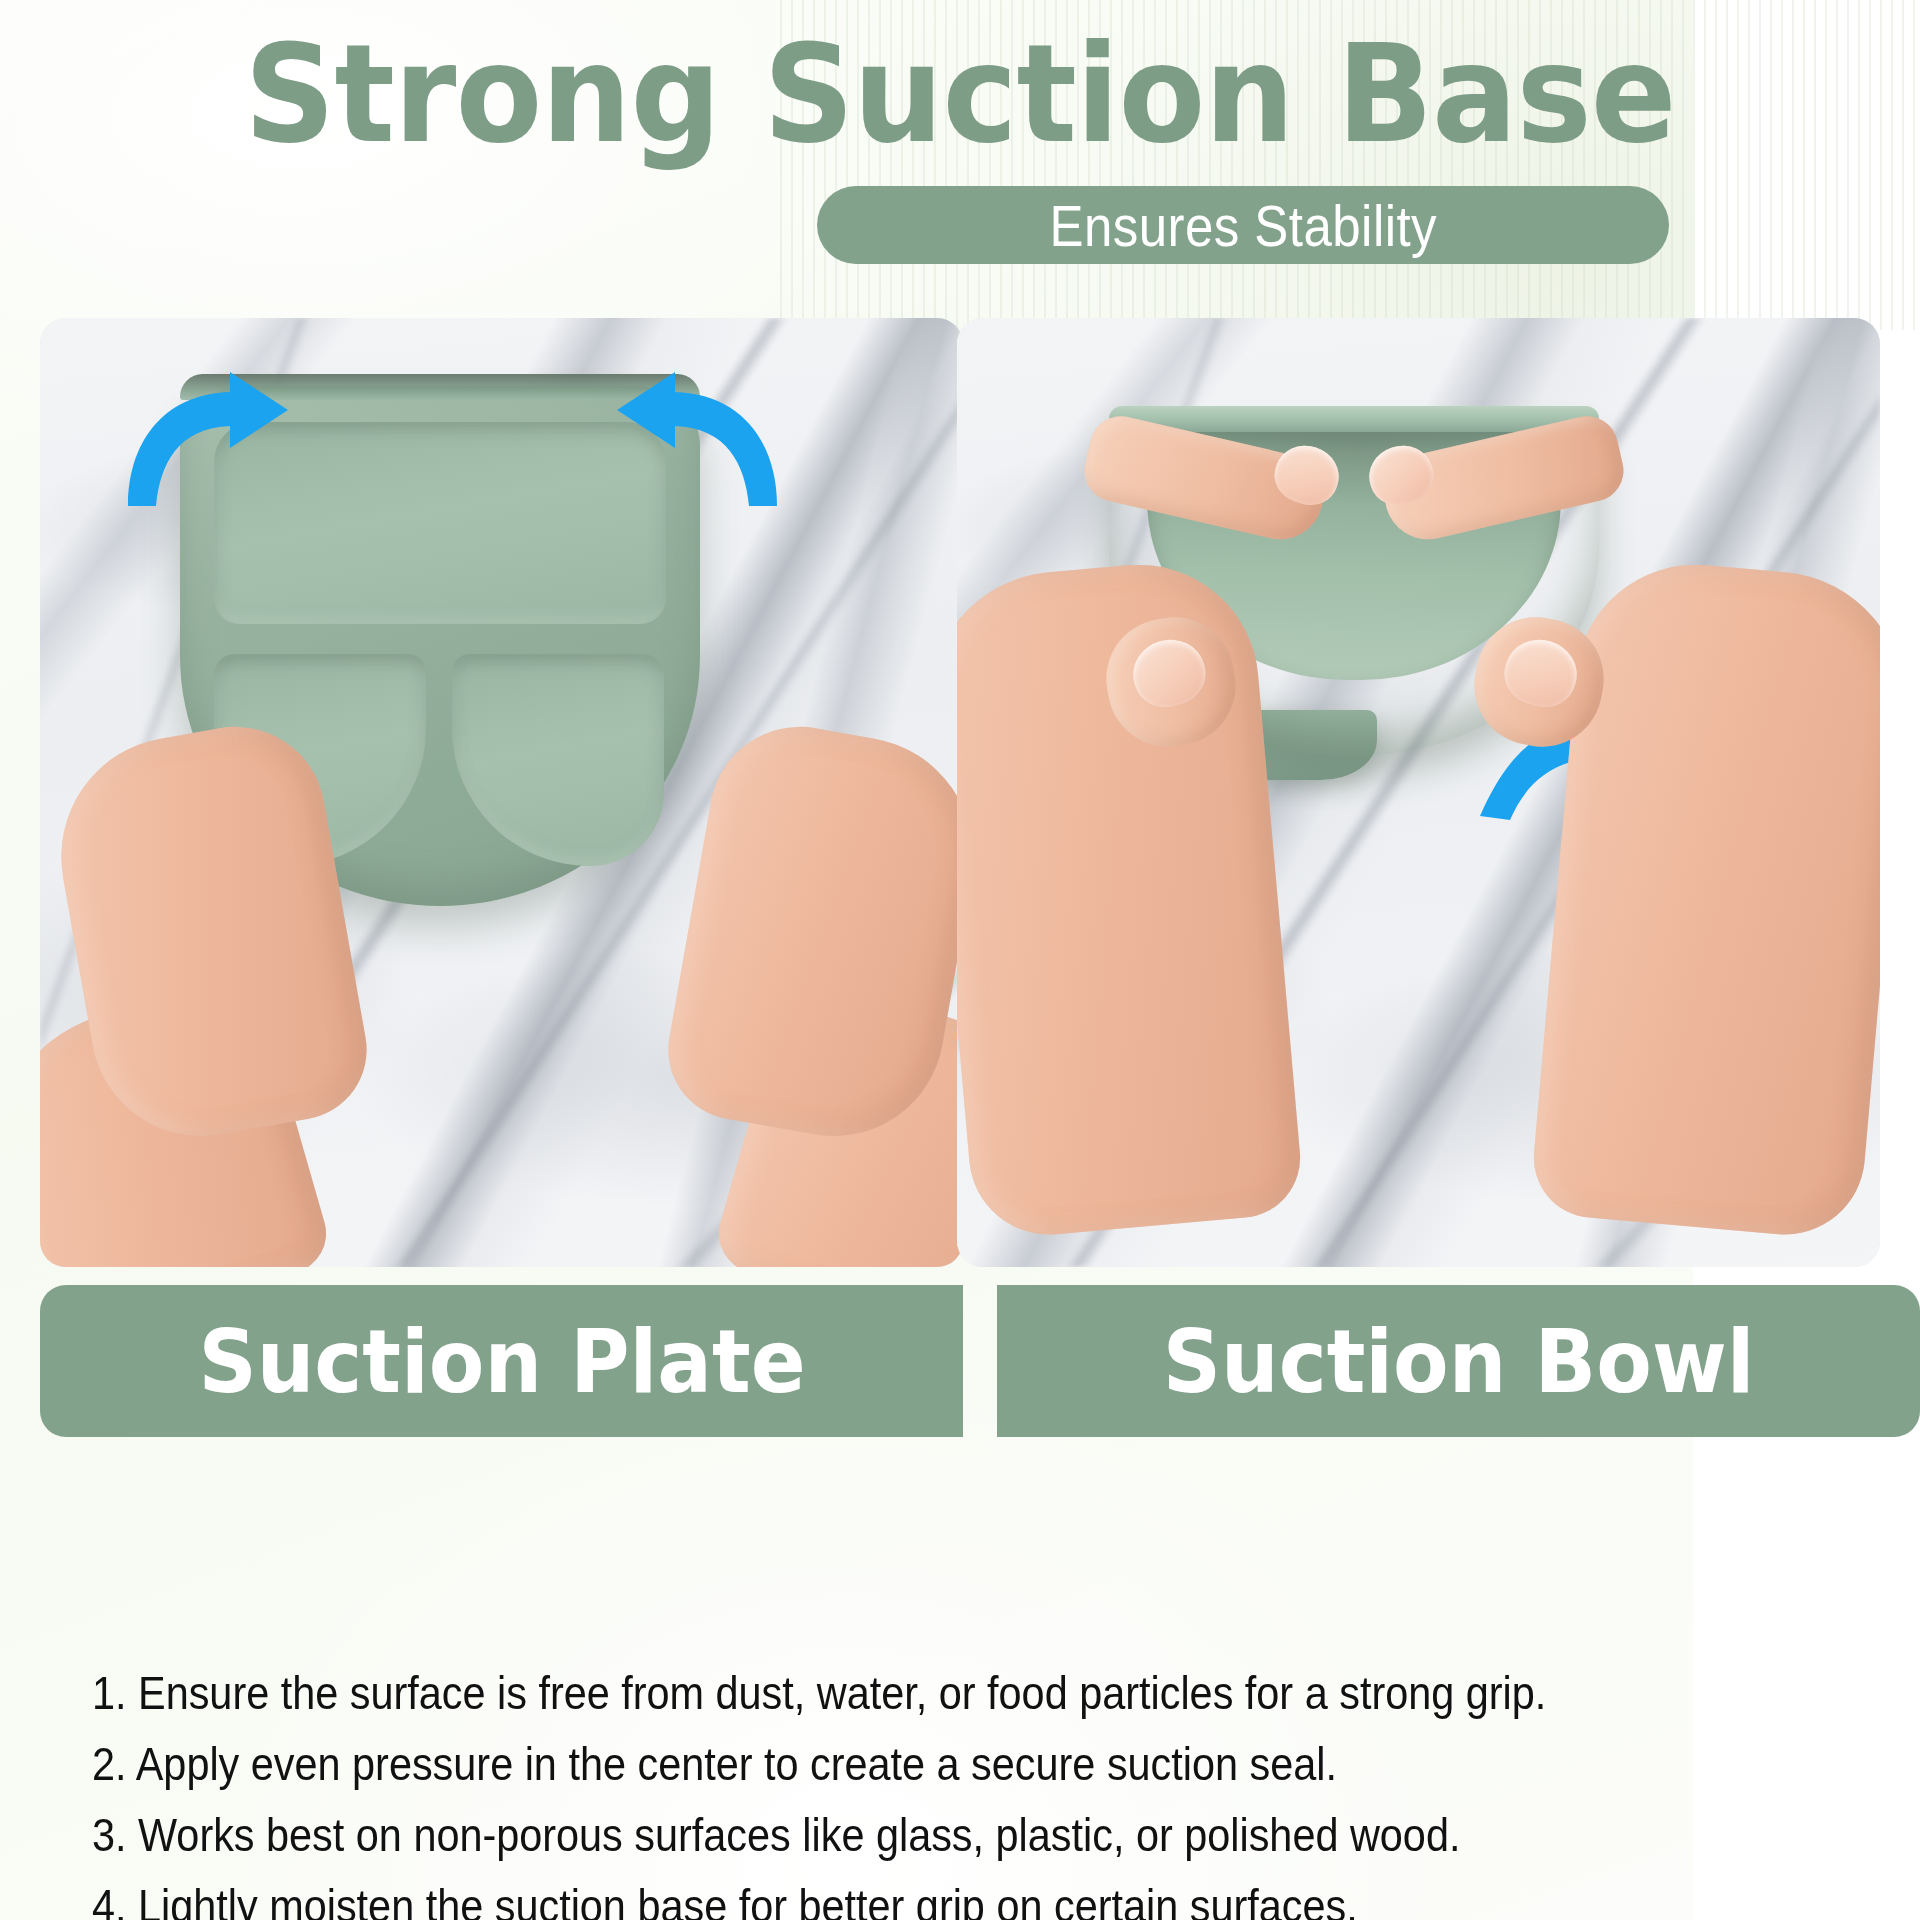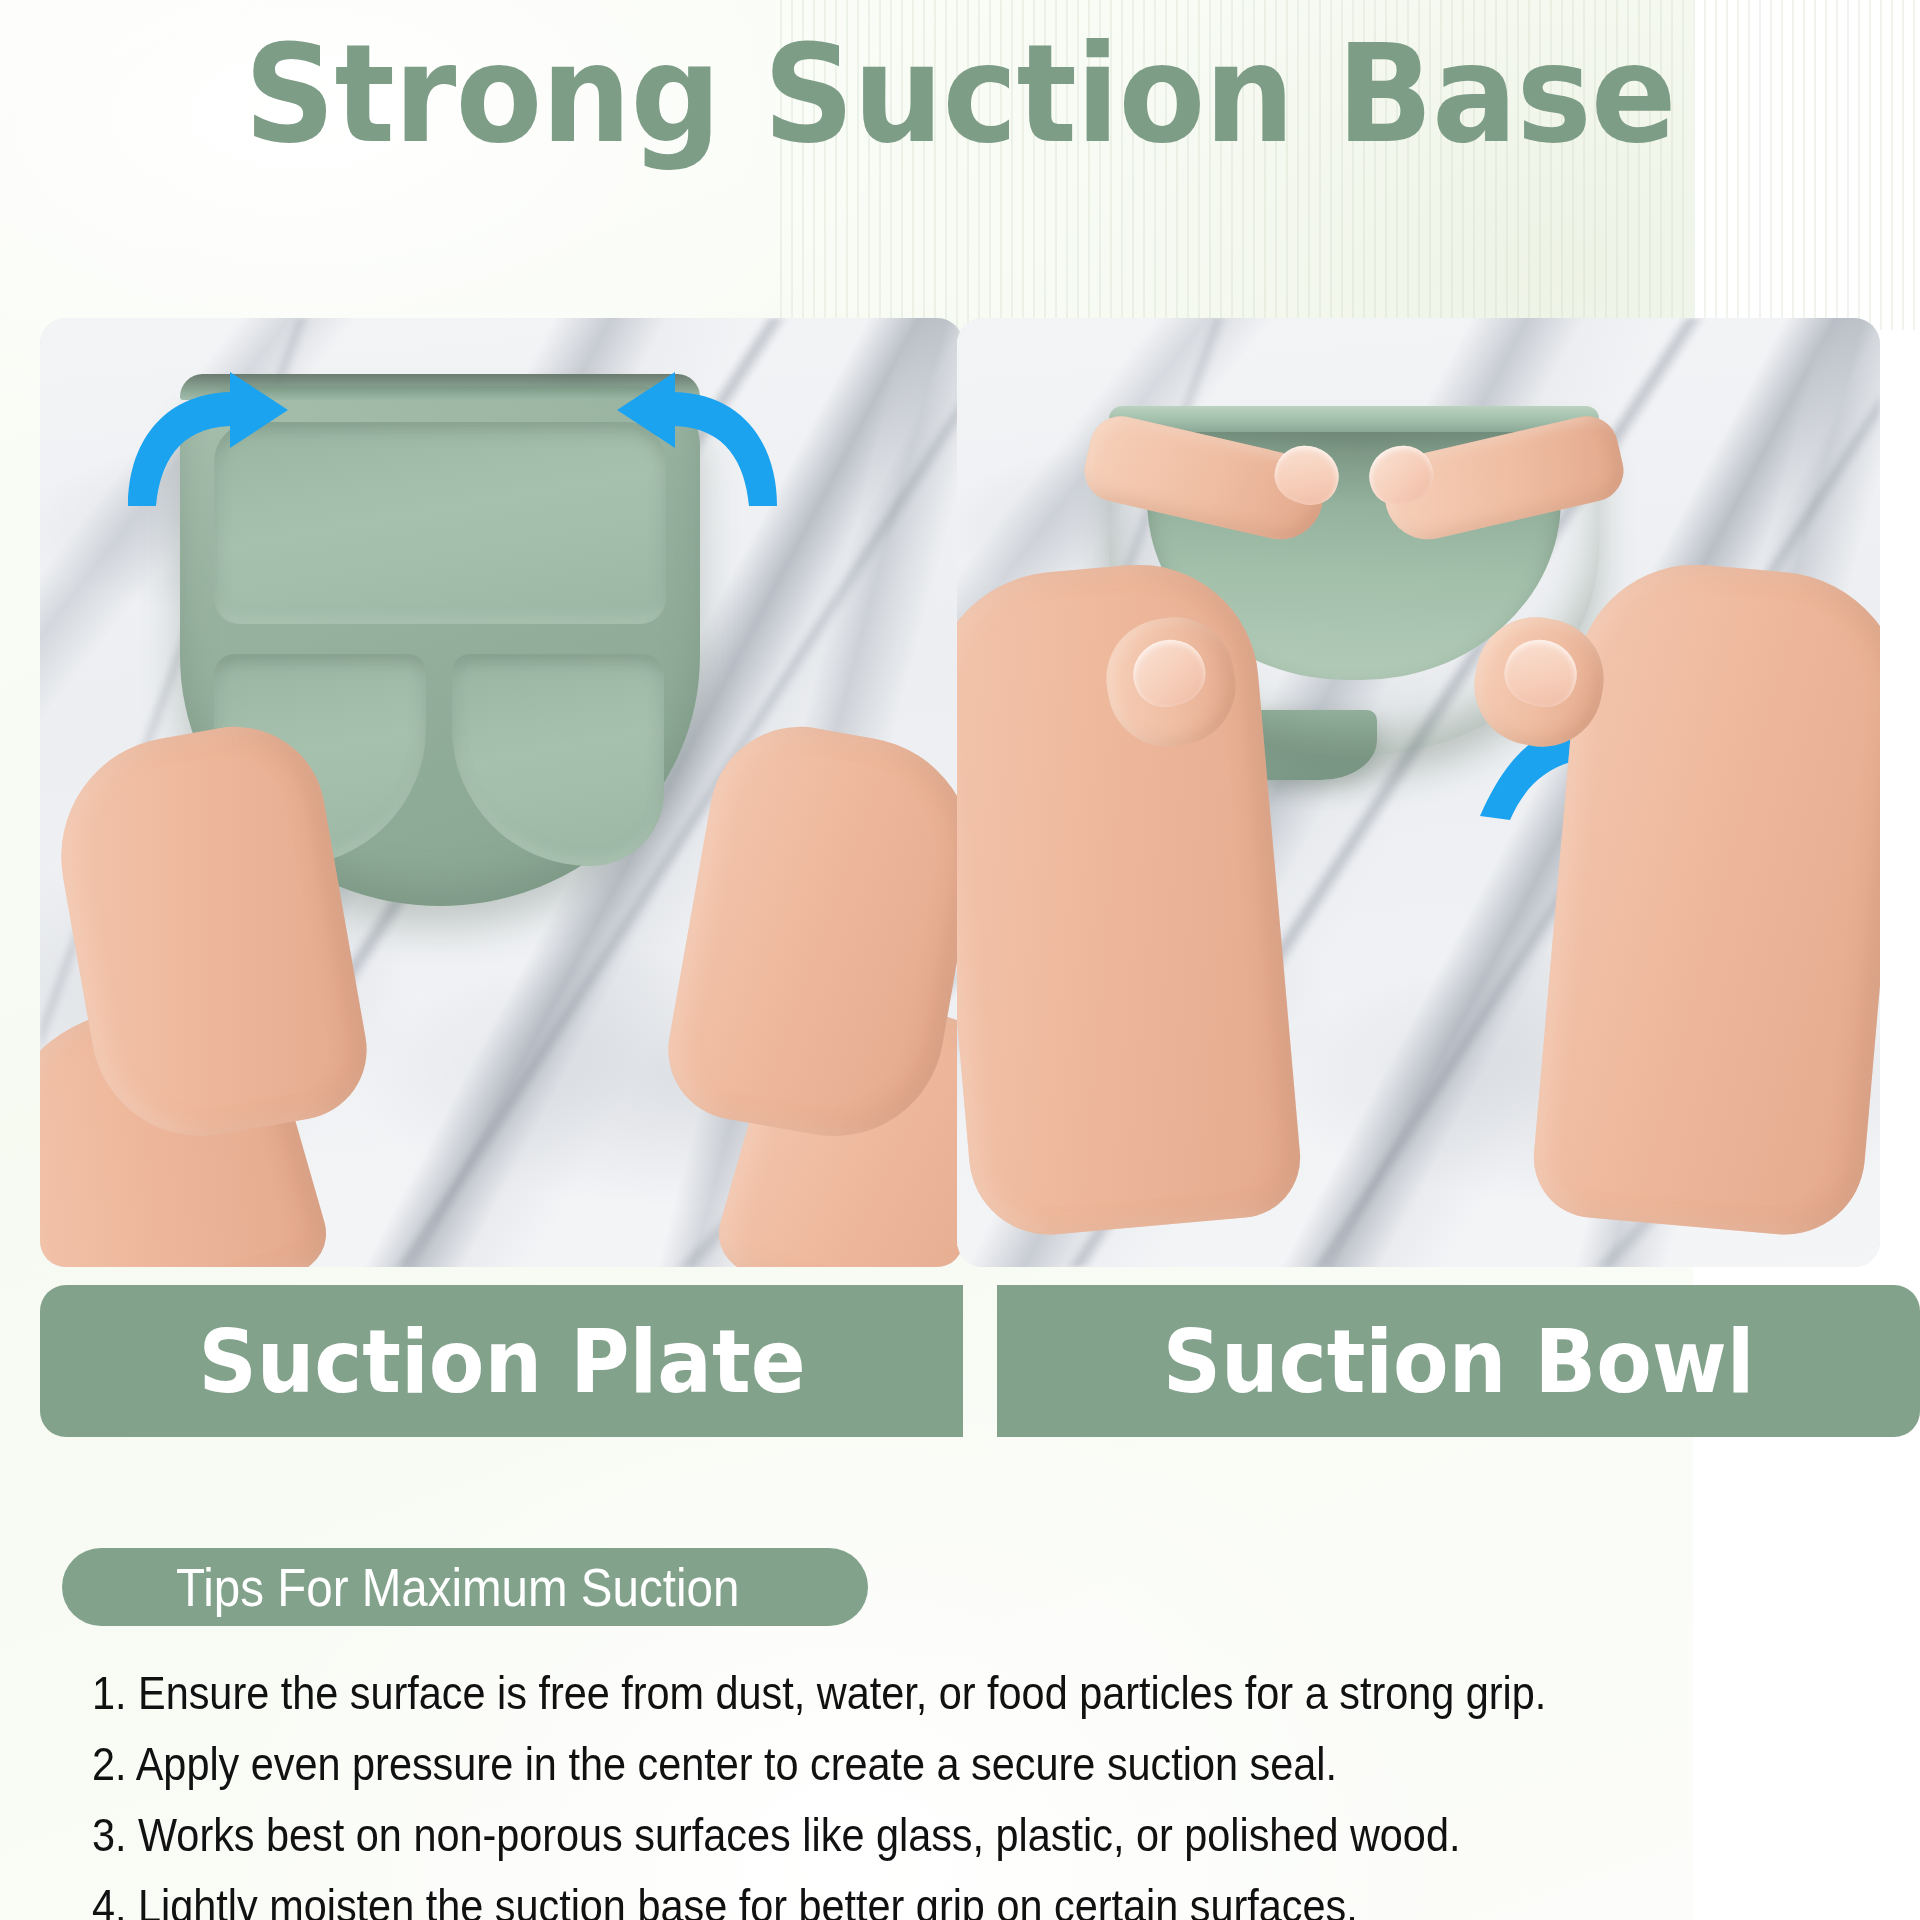--- a/index.html
+++ b/index.html
@@ -258,20 +258,23 @@
   }
 </style>
 </head>
 <body>
 
 <div id="page">
 
   <div class="header">
     <div class="title">Strong Suction Base</div>
 
+    <div class="subtitle-pill">
+      <span class="subtitle-text">Ensures Stability</span>
+    </div>
   </div>
 
   <div class="panel panel-left">
     <div class="photo">
       <div class="marble"></div>
 
       <div class="skin lp-arm-left"></div>
       <div class="skin lp-arm-right"></div>
 
       <div class="plate">
@@ -358,23 +361,20 @@
   </div>
 
   <div class="label-bar label-left">
     <span class="label-text">Suction Plate</span>
   </div>
 
   <div class="label-bar label-right">
     <span class="label-text">Suction Bowl</span>
   </div>
 
-  <div class="tips-pill">
-    <span class="tips-pill-text">Tips For Maximum Suction</span>
-  </div>
 
   <div class="tips-list">
     <div class="tip-line">1. Ensure the surface is free from dust, water, or food particles for a strong grip.</div>
     <div class="tip-line">2. Apply even pressure in the center to create a secure suction seal.</div>
     <div class="tip-line">3. Works best on non-porous surfaces like glass, plastic, or polished wood.</div>
     <div class="tip-line">4. Lightly moisten the suction base for better grip on certain surfaces.</div>
   </div>
 
 </div>
 

